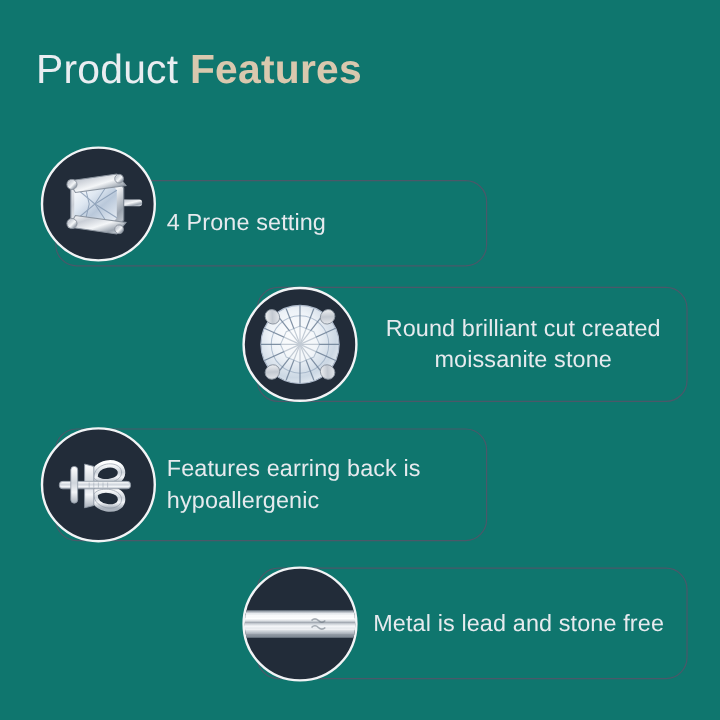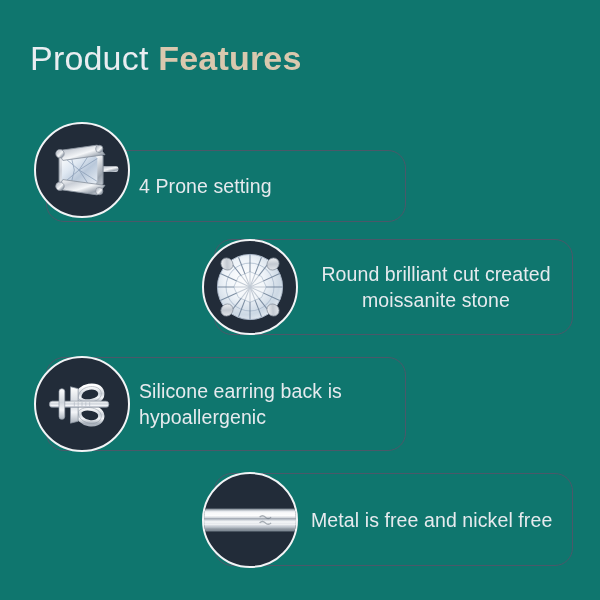--- a/index.html
+++ b/index.html
@@ -192,21 +192,21 @@
       <g fill="url(#mtl2)" stroke="#8b949f" stroke-width="0.8">
         <ellipse cx="24" cy="24" rx="6" ry="6.6" transform="rotate(-45 24 24)"></ellipse>
         <ellipse cx="72" cy="24" rx="6" ry="6.6" transform="rotate(45 72 24)"></ellipse>
         <ellipse cx="24" cy="72" rx="6" ry="6.6" transform="rotate(45 24 72)"></ellipse>
         <ellipse cx="72" cy="72" rx="6" ry="6.6" transform="rotate(-45 72 72)"></ellipse>
       </g>
     </svg>
   </div>
 
   <div class="card card-left card-3">
-    <div class="card-text">Silicone earring back is hypoallergenic</div>
+    <div class="card-text">Features earring back is hypoallergenic</div>
   </div>
 
   <div class="icon-circle ic-3">
     <svg viewBox="0 0 96 96" xmlns="http://www.w3.org/2000/svg">
       <defs>
         <linearGradient id="mtl3" x1="0" y1="0" x2="0" y2="1">
           <stop offset="0%" stop-color="#ffffff"></stop>
           <stop offset="45%" stop-color="#cfd5dc"></stop>
           <stop offset="70%" stop-color="#f3f5f8"></stop>
           <stop offset="100%" stop-color="#aab2bc"></stop>
@@ -232,21 +232,21 @@
         <line x1="48" y1="46" x2="48" y2="50.5"></line>
         <line x1="52" y1="46" x2="52" y2="50.5"></line>
         <line x1="56" y1="46" x2="56" y2="50.5"></line>
       </g>
 
       <rect x="24" y="32" width="6" height="32" rx="3" fill="url(#mtl3)" stroke="#8e98a4" stroke-width="0.7"></rect>
     </svg>
   </div>
 
   <div class="card card-right card-4">
-    <div class="card-text">Metal is free and nickel free</div>
+    <div class="card-text">Metal is lead and stone free</div>
   </div>
 
   <div class="icon-circle ic-4">
     <svg viewBox="0 0 96 96" xmlns="http://www.w3.org/2000/svg">
       <defs>
         <linearGradient id="mtl4" x1="0" y1="0" x2="0" y2="1">
           <stop offset="0%" stop-color="#6f7a86"></stop>
           <stop offset="12%" stop-color="#e7eaee"></stop>
           <stop offset="30%" stop-color="#ffffff"></stop>
           <stop offset="46%" stop-color="#b9c0c9"></stop>

